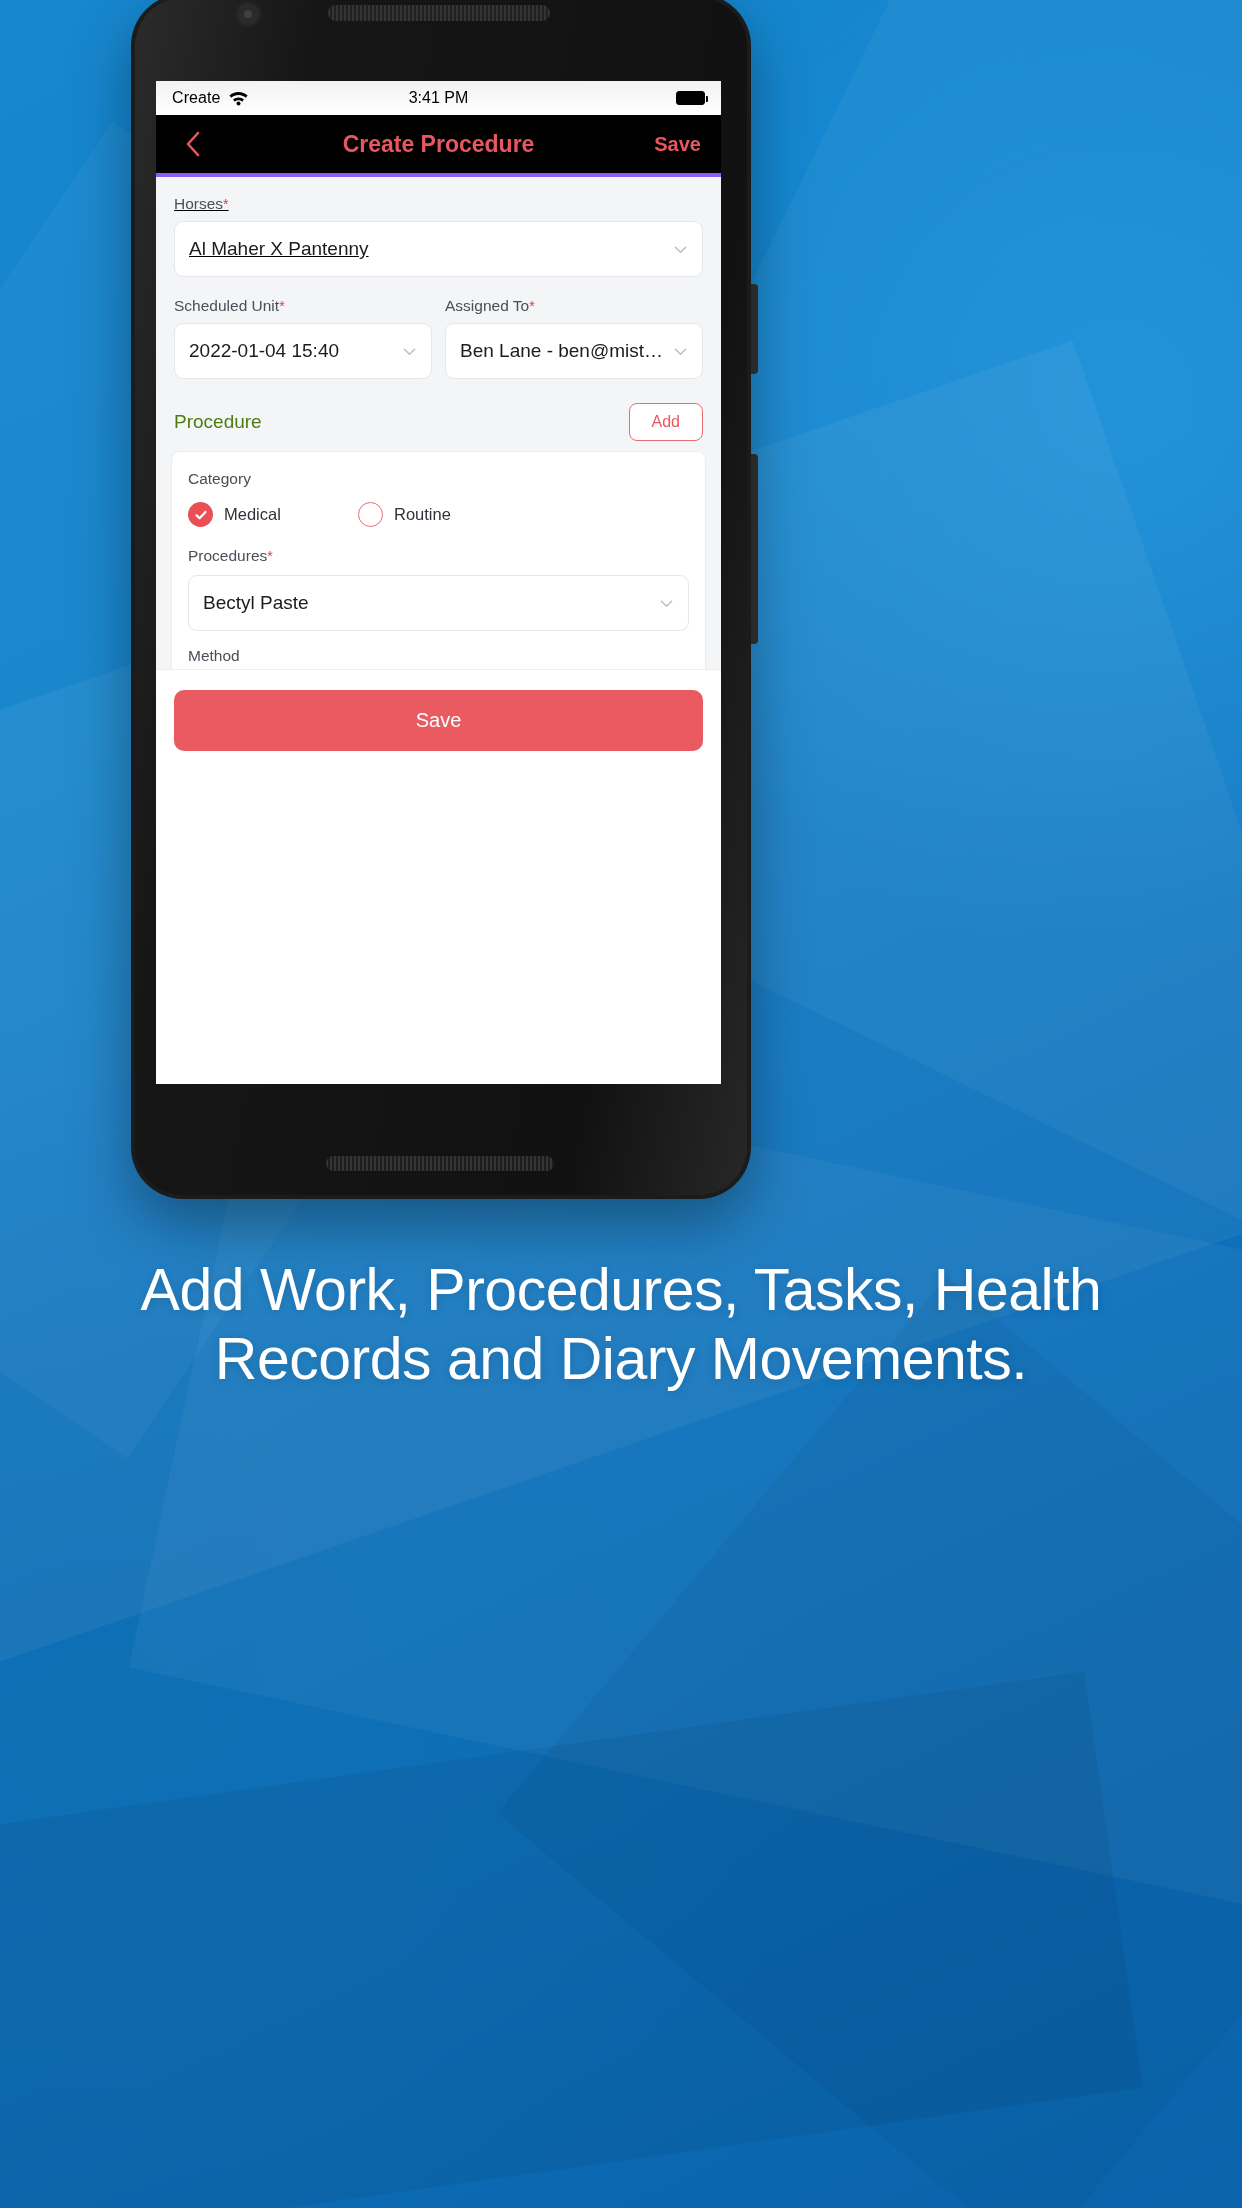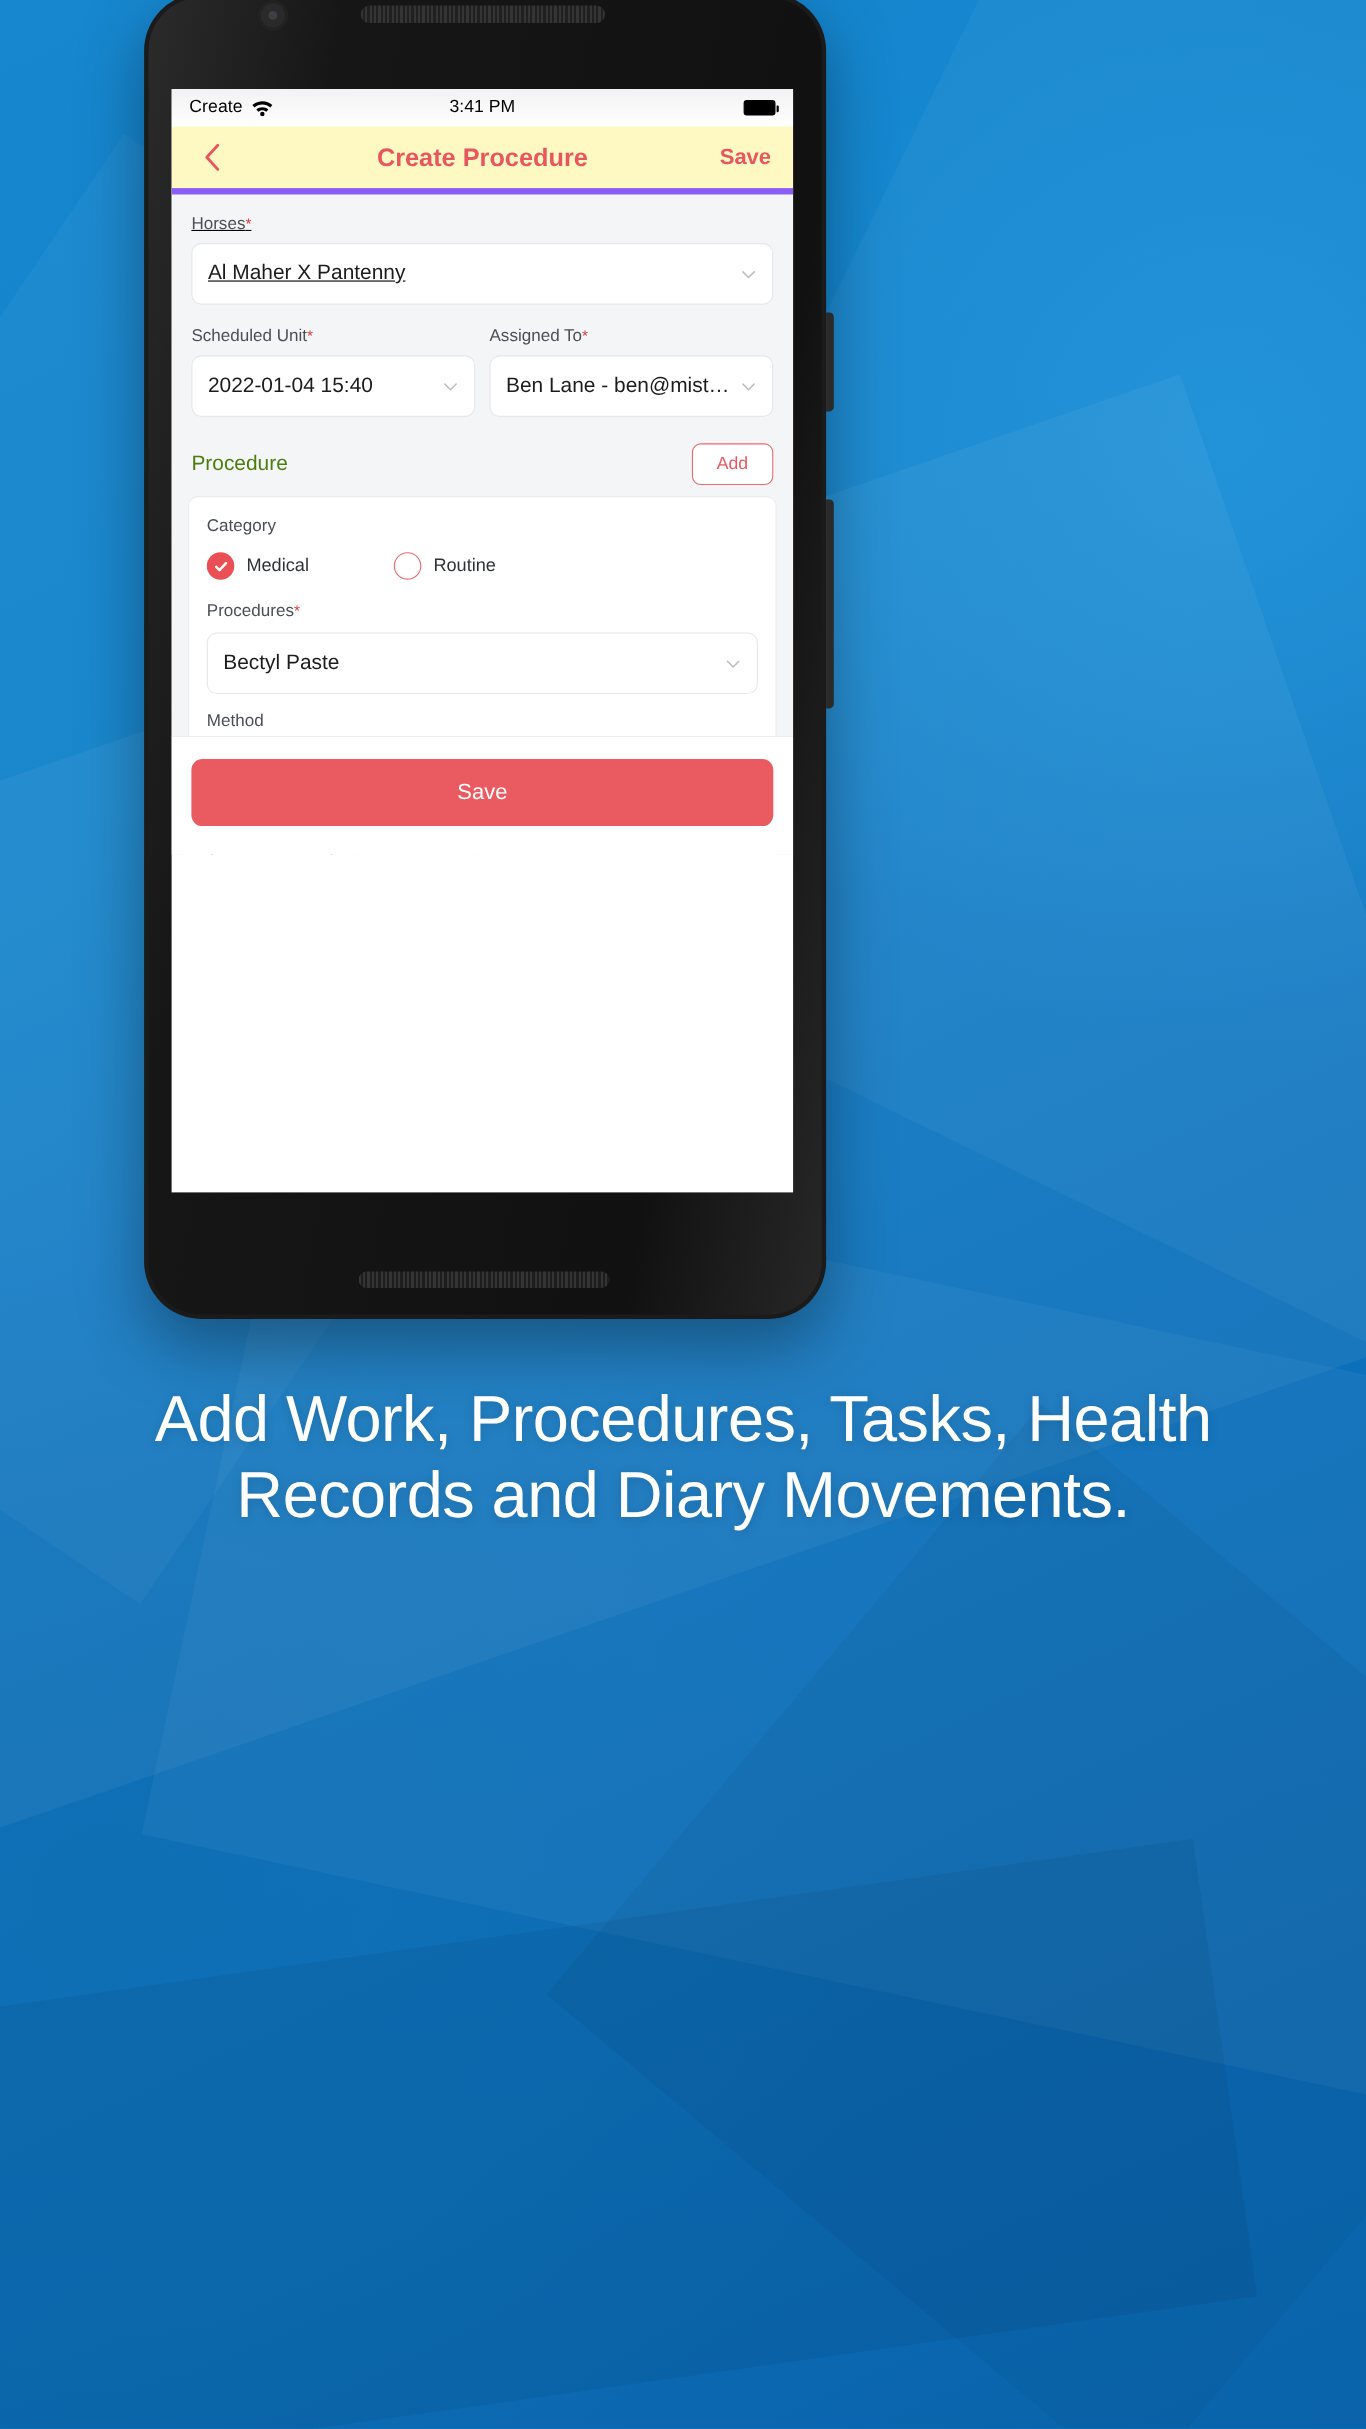--- a/index.html
+++ b/index.html
@@ -152,26 +152,26 @@
     position: absolute;
     right: -4px; top: 4px;
     width: 2.5px; height: 6px;
     background: #000;
     border-radius: 0 1px 1px 0;
   }
 
   
   .navbar {
     height: 62px;
-    background: #fef9c3;
+    background: #000000;
     display: flex;
     align-items: center;
     padding: 0 20px;
     position: relative;
-    border-bottom: 6px solid #8b5cf6;
+    border-bottom: 4px solid #8b5cf6;
   }
   .nav-back {
     width: 34px; height: 34px;
     display: flex; align-items: center; justify-content: center;
     cursor: pointer;
   }
   .nav-title {
     position: absolute;
     left: 0; right: 0;
     text-align: center;

